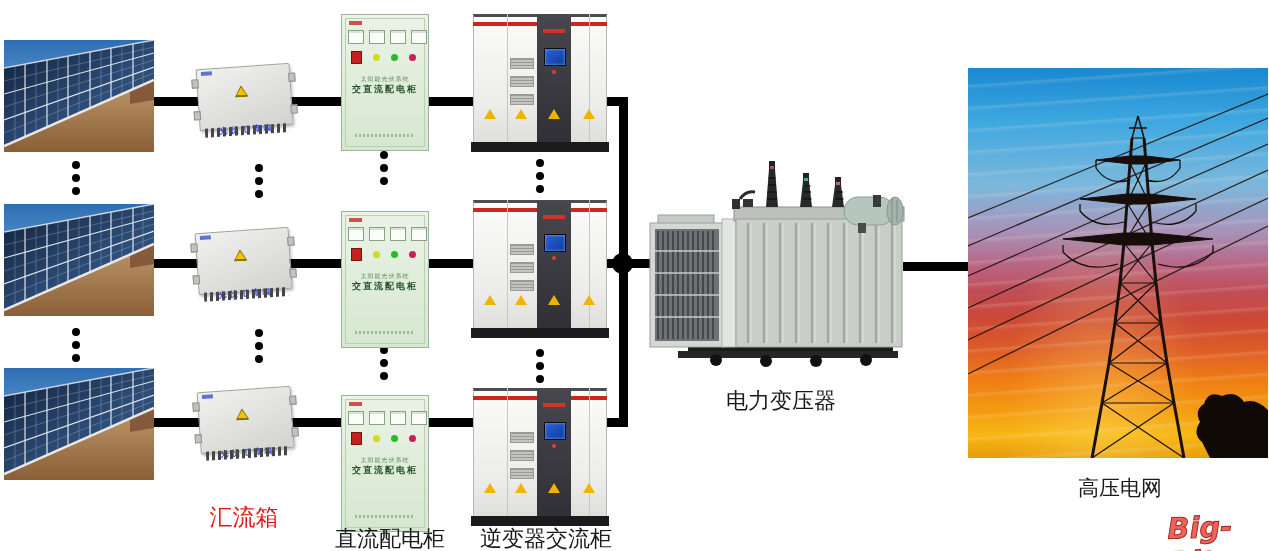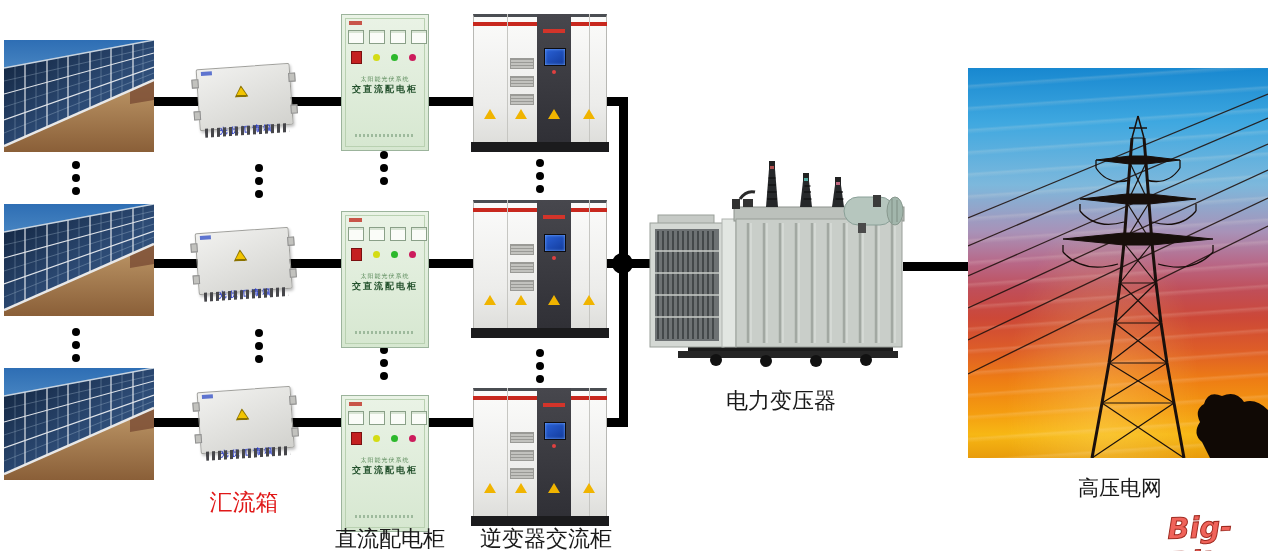--- a/index.html
+++ b/index.html
@@ -568,21 +568,21 @@
         <path d="M112,143 Q128,162 156,154 M228,143 Q212,162 184,154"></path>
         <line x1="95" y1="177" x2="95" y2="184"></line>
           <line x1="245" y1="177" x2="245" y2="184"></line>
         <path d="M95,184 Q115,206 150,196 M245,184 Q225,206 190,196"></path>
       </g>
 
       <path d="M300,342 Q288,330 276,334 Q268,322 254,328 Q240,322 236,336 Q226,342 232,354 Q224,366 234,374 L242,390 L300,390 Z" fill="#100905"></path>
     </svg>
   </div>
 
-  <div class="lbl sz23 red" style="left:244px;top:487px;">汇流箱</div>
+  <div class="lbl sz23 red" style="left:244px;top:502px;">汇流箱</div>
   <div class="lbl sz22" style="left:390px;top:524px;">直流配电柜</div>
   <div class="lbl sz22" style="left:546px;top:524px;">逆变器交流柜</div>
   <div class="lbl sz22" style="left:781px;top:386px;">电力变压器</div>
   <div class="lbl sz21" style="left:1120px;top:474px;">高压电网</div>
 
   <div class="bigbit">Big-Bit</div>
 
 </div>
 
 </body></html>

